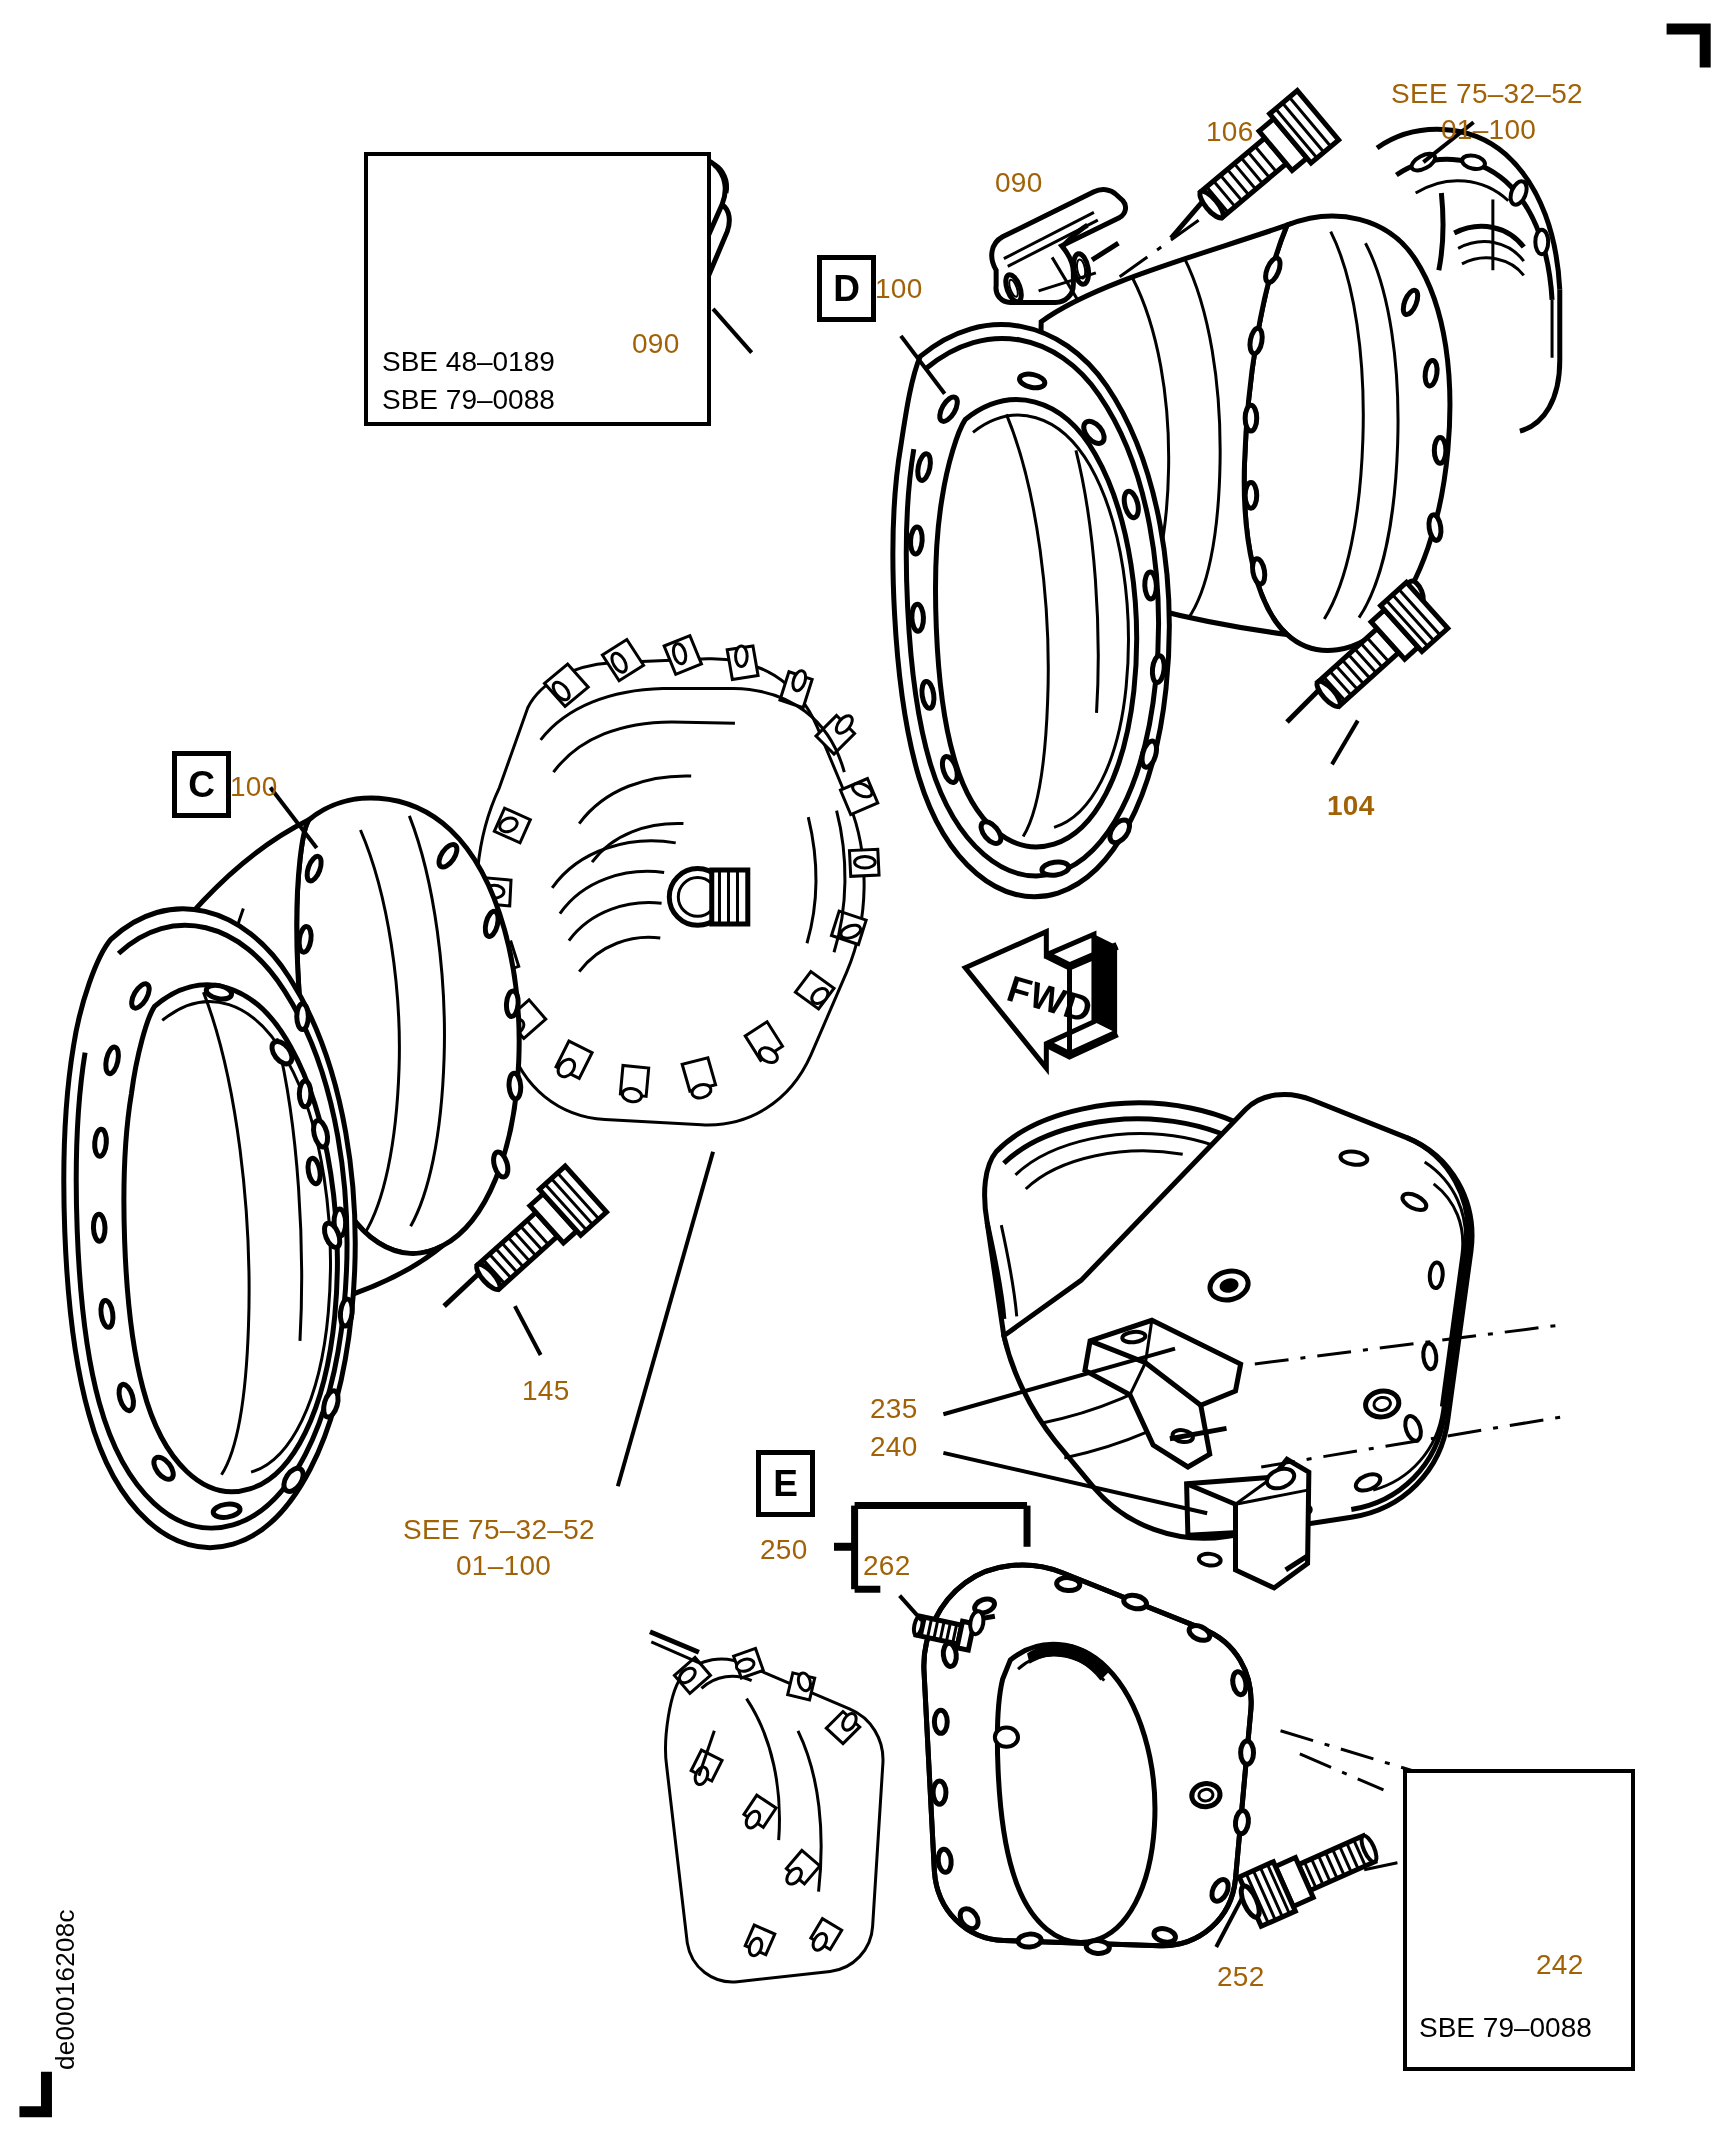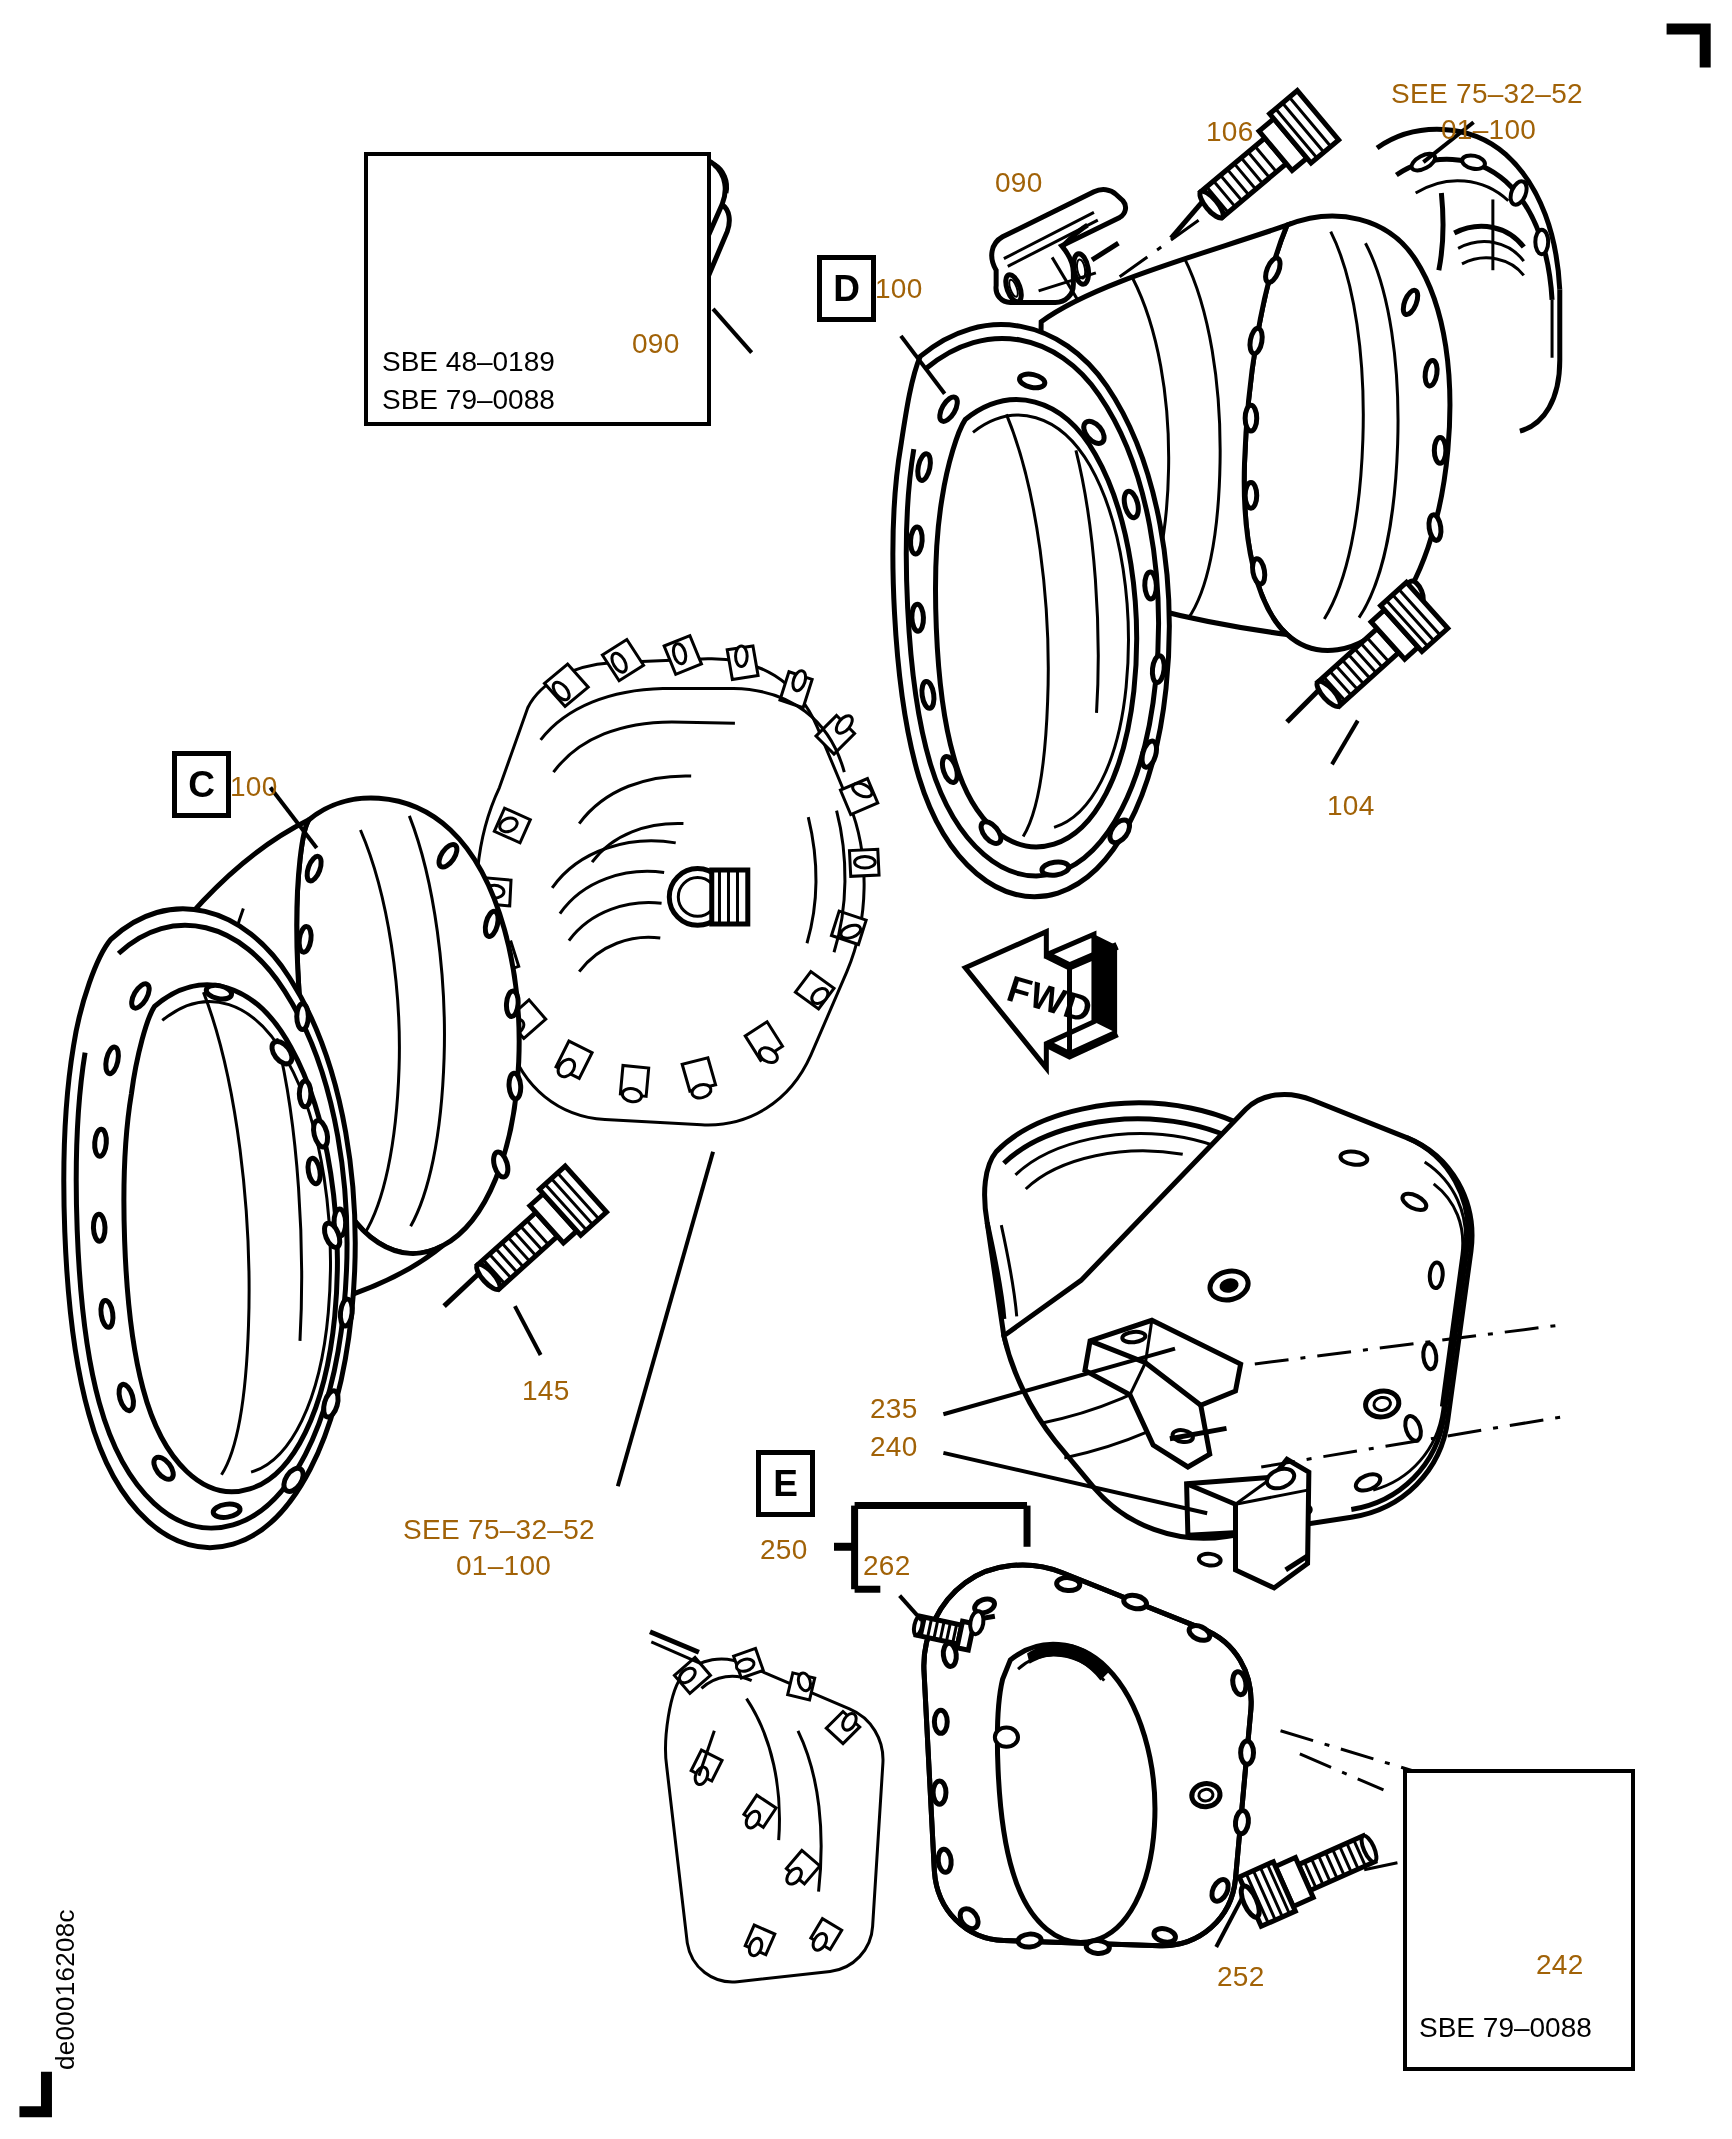--- a/index.html
+++ b/index.html
@@ -641,21 +641,21 @@
   <div class="inset" style="left:1403px;top:1769px;width:232px;height:302px;"></div>
 
   <div class="lbl" style="left:632px;top:327px;">090</div>
   <div class="insettext" style="left:382px;top:344px;">SBE 48–0189</div>
   <div class="insettext" style="left:382px;top:382px;">SBE 79–0088</div>
 
   <div class="boxletter" style="left:817px;top:255px;width:49px;height:57px;">D</div>
   <div class="lbl" style="left:875px;top:272px;">100</div>
   <div class="lbl" style="left:995px;top:166px;">090</div>
   <div class="lbl" style="left:1206px;top:115px;">106</div>
-  <div class="lbl" style="left:1327px;top:789px;">104</div>
+  <div class="lbl" style="left:1327px;top:789px;font-weight:bold;">104</div>
   <div class="lbl" style="left:1391px;top:77px;">SEE 75–32–52</div>
   <div class="lbl" style="left:1441px;top:113px;">01–100</div>
 
   <div class="boxletter" style="left:172px;top:751px;width:49px;height:57px;">C</div>
   <div class="lbl" style="left:230px;top:770px;">100</div>
   <div class="lbl" style="left:522px;top:1374px;">145</div>
   <div class="lbl" style="left:403px;top:1513px;">SEE 75–32–52</div>
   <div class="lbl" style="left:456px;top:1549px;">01–100</div>
 
   <div class="boxletter" style="left:756px;top:1450px;width:49px;height:57px;">E</div>

